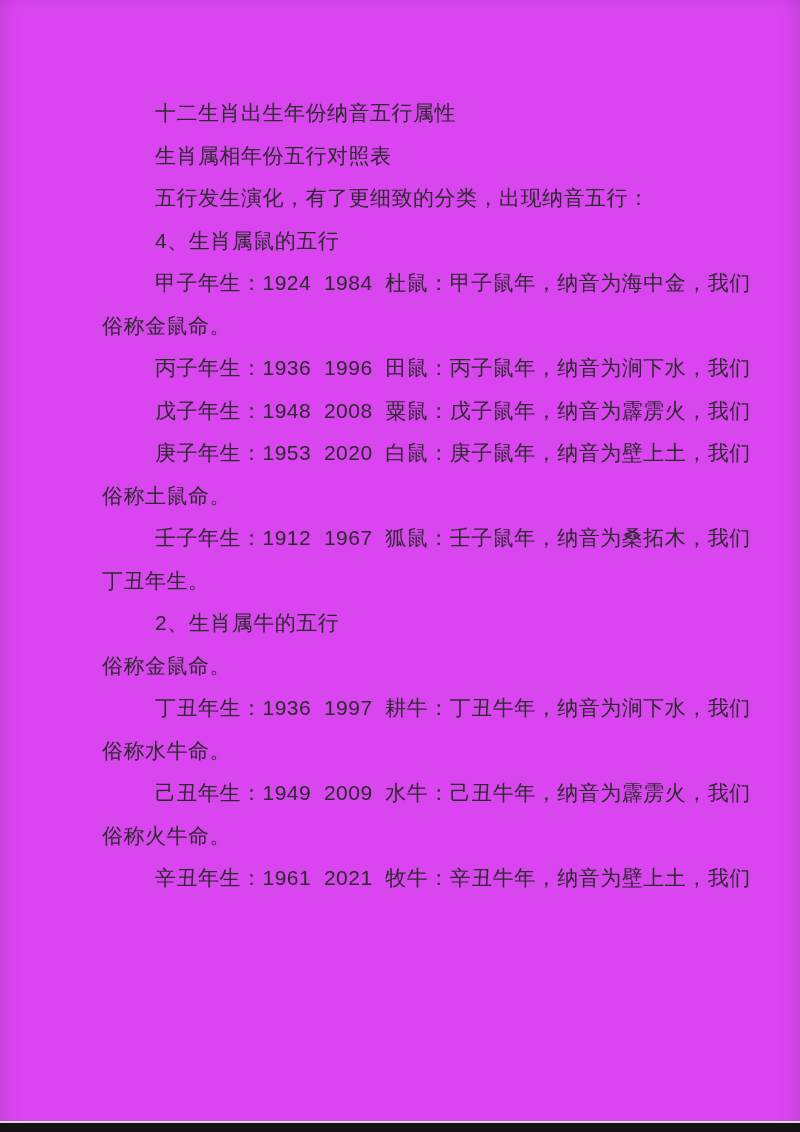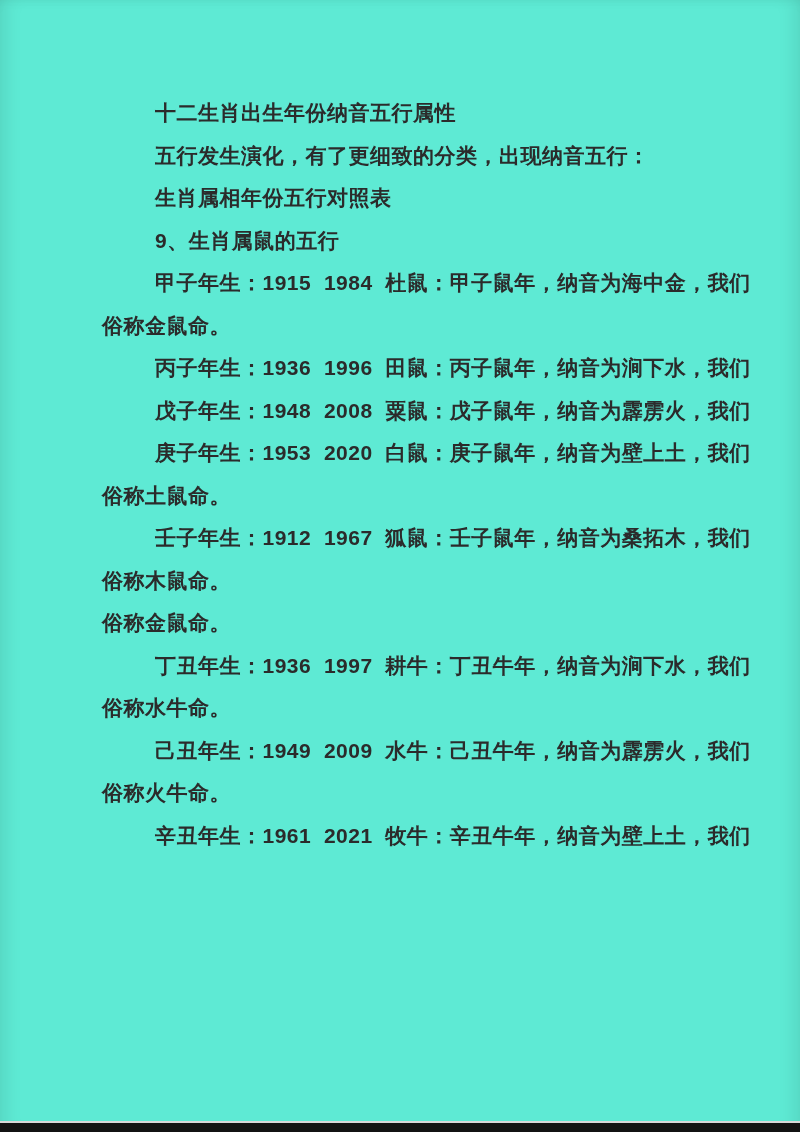--- a/index.html
+++ b/index.html
@@ -10,27 +10,26 @@
     width: 800px;
     height: 1132px;
     position: relative;
     overflow: hidden;
     background: #ffffff;
     font-family: "Liberation Sans", "DejaVu Sans", sans-serif;
   }
   .page {
     position: absolute;
     inset: 0;
-    background: #5eead4;
+    background: #d946ef;
     
     box-shadow:
       inset 14px 0 22px -14px rgba(0,0,0,0.14),
       inset -14px 0 22px -14px rgba(0,0,0,0.14),
       inset 0 10px 18px -14px rgba(0,0,0,0.06);
-    font-weight: bold;
   }
   .content {
     position: absolute;
     top: 92px;
     left: 102px;
     right: 108px;
     color: #2b2b2b;
     font-size: 21px;
     line-height: 42.5px;
     letter-spacing: 0.5px;
@@ -50,31 +49,32 @@
     background: #131313;
     border-top: 2px solid #d9d9d9;
   }
 </style>
 </head>
 <body>
 
 <div class="page">
   <div class="content" id="doc-content">
       <div class="line indent">十二生肖出生年份纳音五行属性</div>
+      <div class="line indent">生肖属相年份五行对照表</div>
       <div class="line indent">五行发生演化，有了更细致的分类，出现纳音五行：</div>
-      <div class="line indent">生肖属相年份五行对照表</div>
-      <div class="line indent">9、生肖属鼠的五行</div>
-      <div class="line indent">甲子年生：1915  1984  杜鼠：甲子鼠年，纳音为海中金，我们</div>
+      <div class="line indent">4、生肖属鼠的五行</div>
+      <div class="line indent">甲子年生：1924  1984  杜鼠：甲子鼠年，纳音为海中金，我们</div>
       <div class="line">俗称金鼠命。</div>
       <div class="line indent">丙子年生：1936  1996  田鼠：丙子鼠年，纳音为涧下水，我们</div>
       <div class="line indent">戊子年生：1948  2008  粟鼠：戊子鼠年，纳音为霹雳火，我们</div>
       <div class="line indent">庚子年生：1953  2020  白鼠：庚子鼠年，纳音为壁上土，我们</div>
       <div class="line">俗称土鼠命。</div>
       <div class="line indent">壬子年生：1912  1967  狐鼠：壬子鼠年，纳音为桑拓木，我们</div>
-      <div class="line">俗称木鼠命。</div>
+      <div class="line">丁丑年生。</div>
+      <div class="line indent">2、生肖属牛的五行</div>
       <div class="line">俗称金鼠命。</div>
       <div class="line indent">丁丑年生：1936  1997  耕牛：丁丑牛年，纳音为涧下水，我们</div>
       <div class="line">俗称水牛命。</div>
       <div class="line indent">己丑年生：1949  2009  水牛：己丑牛年，纳音为霹雳火，我们</div>
       <div class="line">俗称火牛命。</div>
       <div class="line indent">辛丑年生：1961  2021  牧牛：辛丑牛年，纳音为壁上土，我们</div>
     </div>
   <div class="bottom-bar"></div>
 </div>
 

